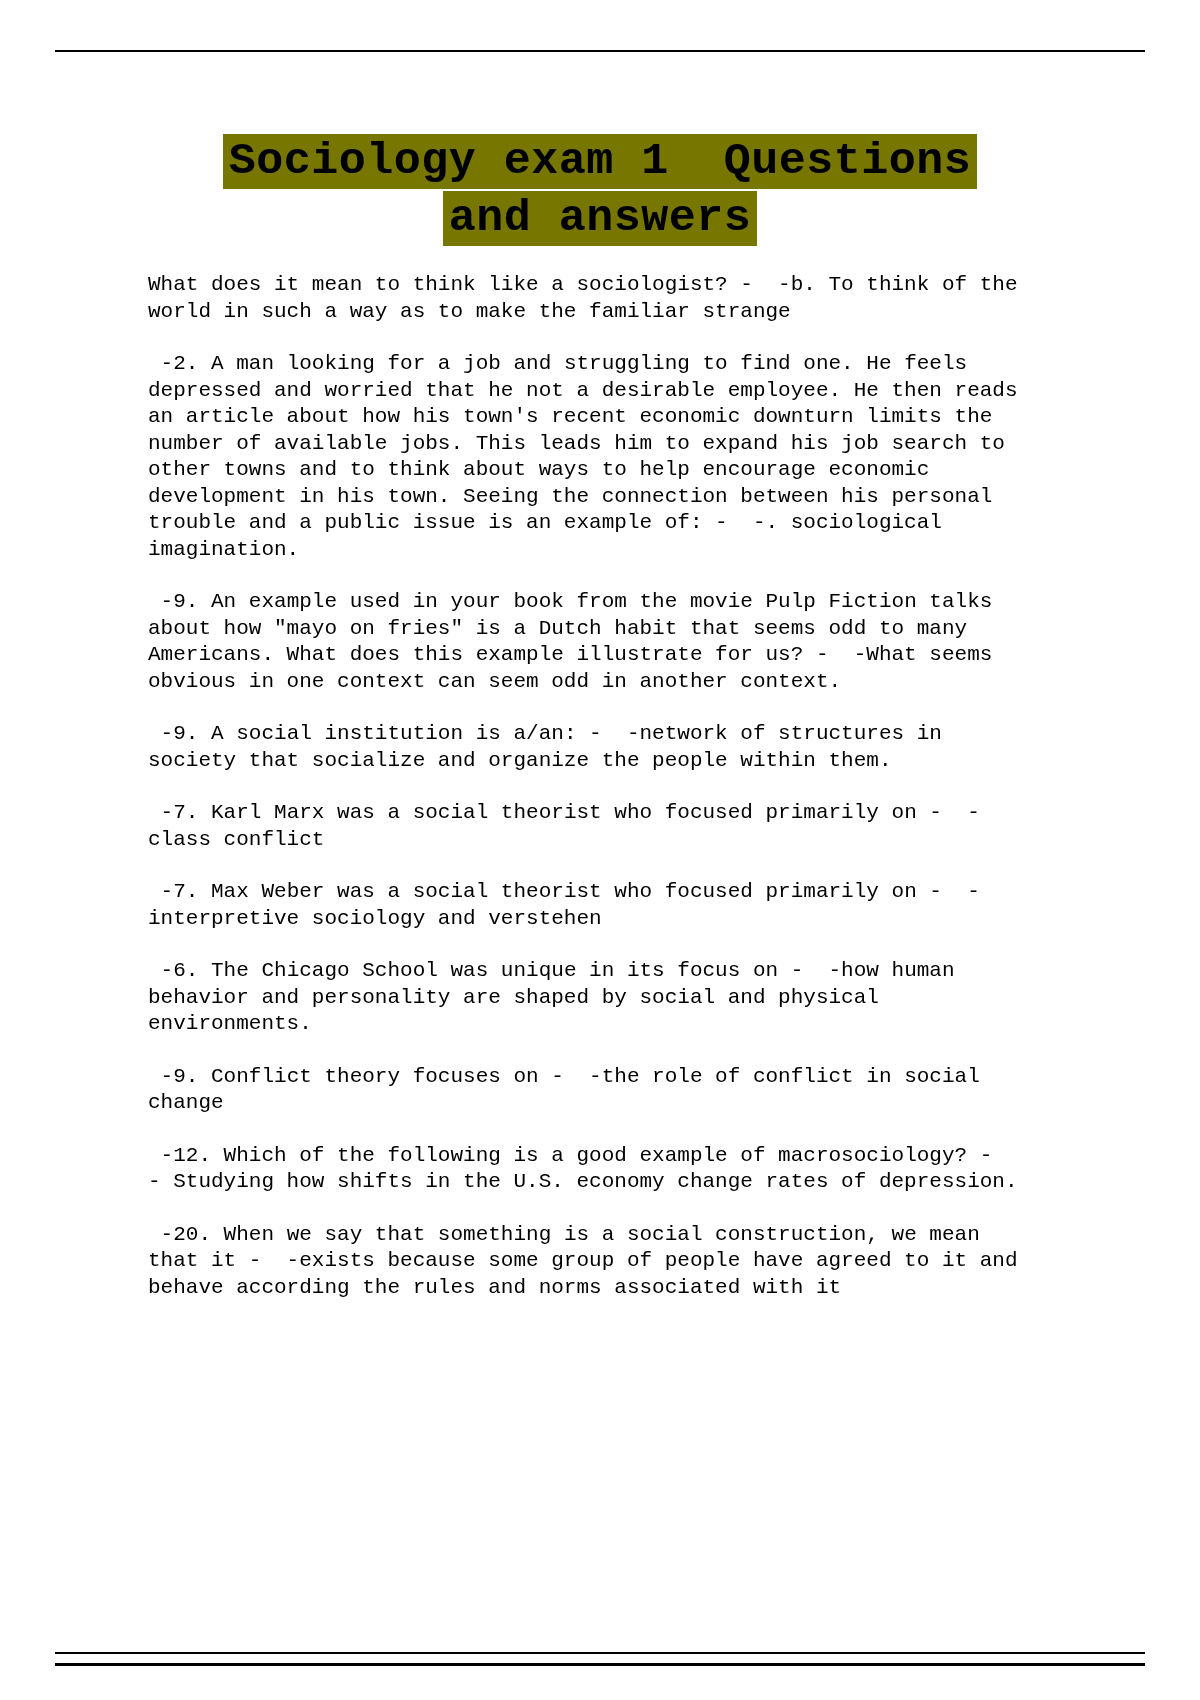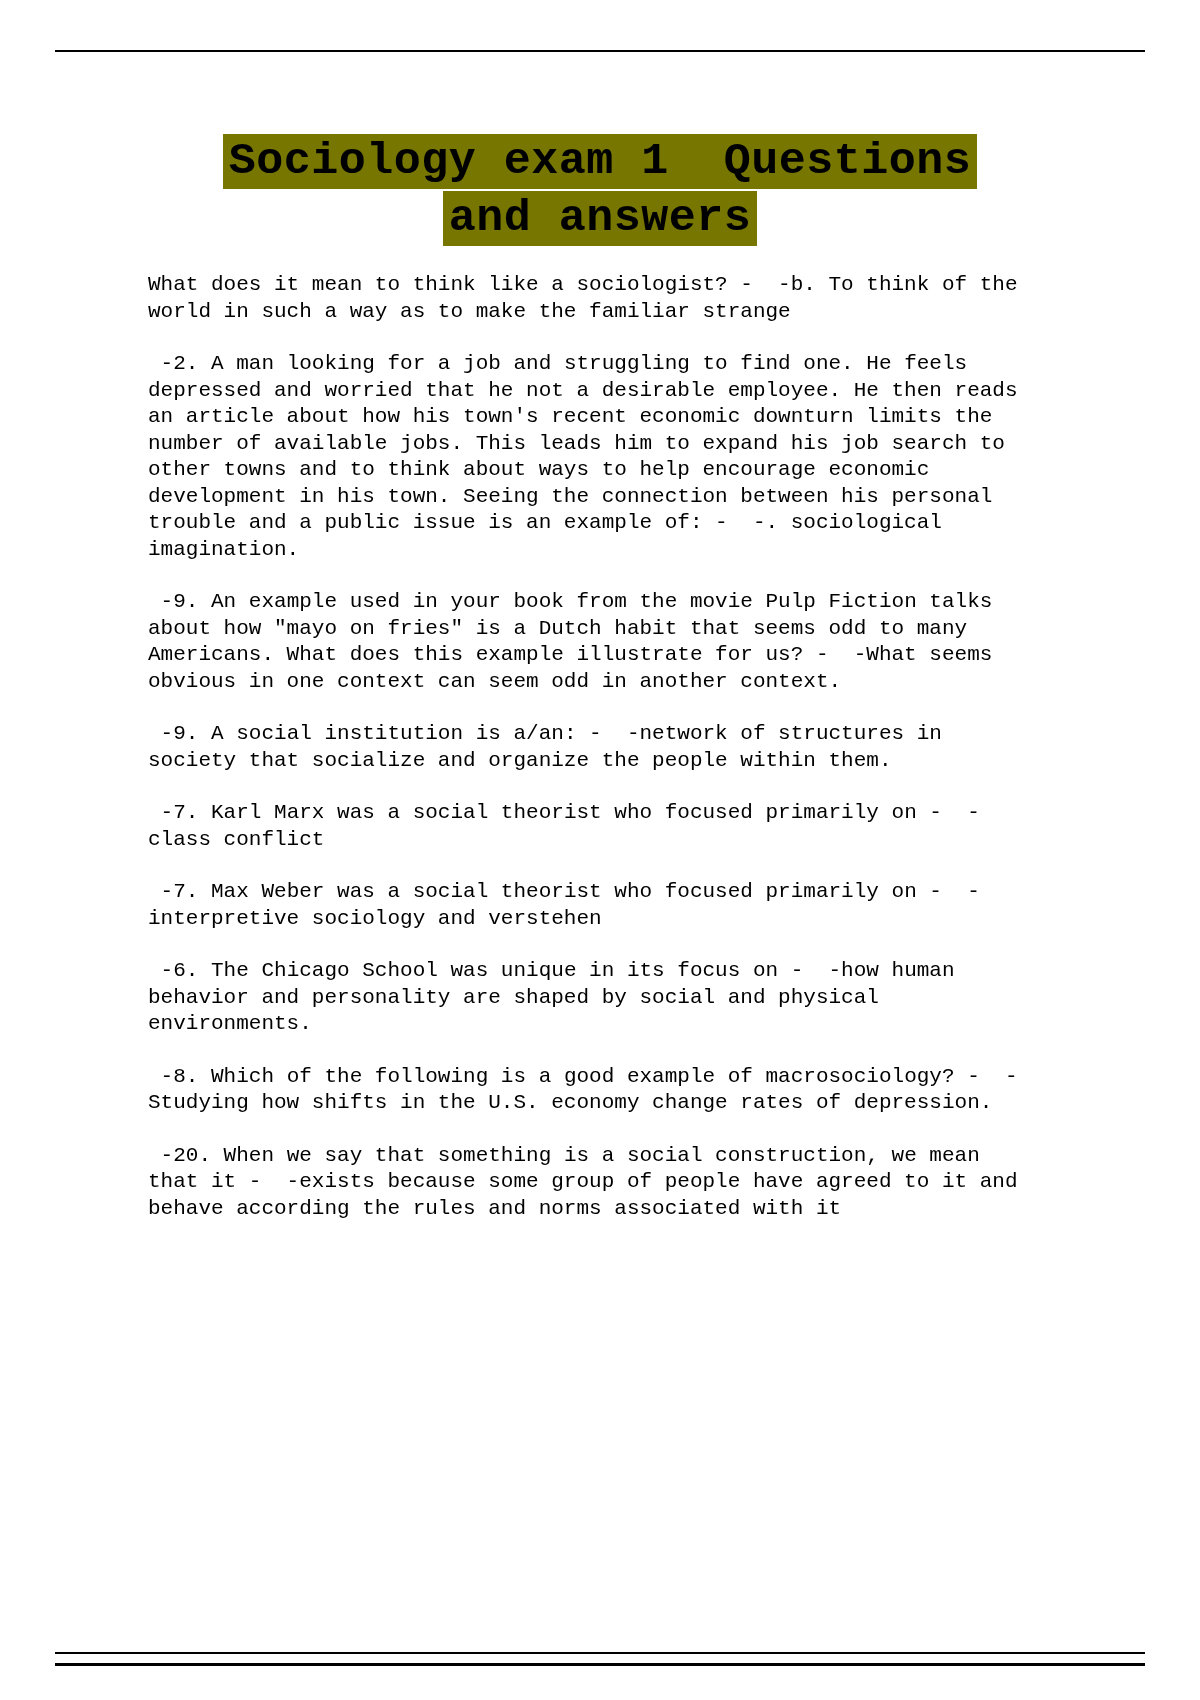--- a/index.html
+++ b/index.html
@@ -79,20 +79,21 @@
   <h1 class="title"><span class="hl">Sociology exam 1  Questions</span><br><span class="hl">and answers</span></h1>
 
   <div class="content">
     <p>What does it mean to think like a sociologist? -  -b. To think of the world in such a way as to make the familiar strange</p>
     <p> -2. A man looking for a job and struggling to find one. He feels depressed and worried that he not a desirable employee. He then reads an article about how his town's recent economic downturn limits the number of available jobs. This leads him to expand his job search to other towns and to think about ways to help encourage economic development in his town. Seeing the connection between his personal trouble and a public issue is an example of: -  -. sociological imagination.</p>
     <p> -9. An example used in your book from the movie Pulp Fiction talks about how "mayo on fries" is a Dutch habit that seems odd to many Americans. What does this example illustrate for us? -  -What seems obvious in one context can seem odd in another context.</p>
     <p> -9. A social institution is a/an: -  -network of structures in society that socialize and organize the people within them.</p>
     <p> -7. Karl Marx was a social theorist who focused primarily on -  -class conflict</p>
     <p> -7. Max Weber was a social theorist who focused primarily on -  -interpretive sociology and verstehen</p>
     <p> -6. The Chicago School was unique in its focus on -  -how human behavior and personality are shaped by social and physical environments.</p>
-    <p> -8. Which of the following is a good example of macrosociology? -  - Studying how shifts in the U.S. economy change rates of depression.</p>
+    <p> -9. Conflict theory focuses on -  -the role of conflict in social change</p>
+    <p> -12. Which of the following is a good example of macrosociology? -  - Studying how shifts in the U.S. economy change rates of depression.</p>
     <p> -20. When we say that something is a social construction, we mean that it -  -exists because some group of people have agreed to it and behave according the rules and norms associated with it</p>
   </div>
 
   <div class="bottom-rule-1"></div>
   <div class="bottom-rule-2"></div>
 
 </div>
 
 </body></html>

